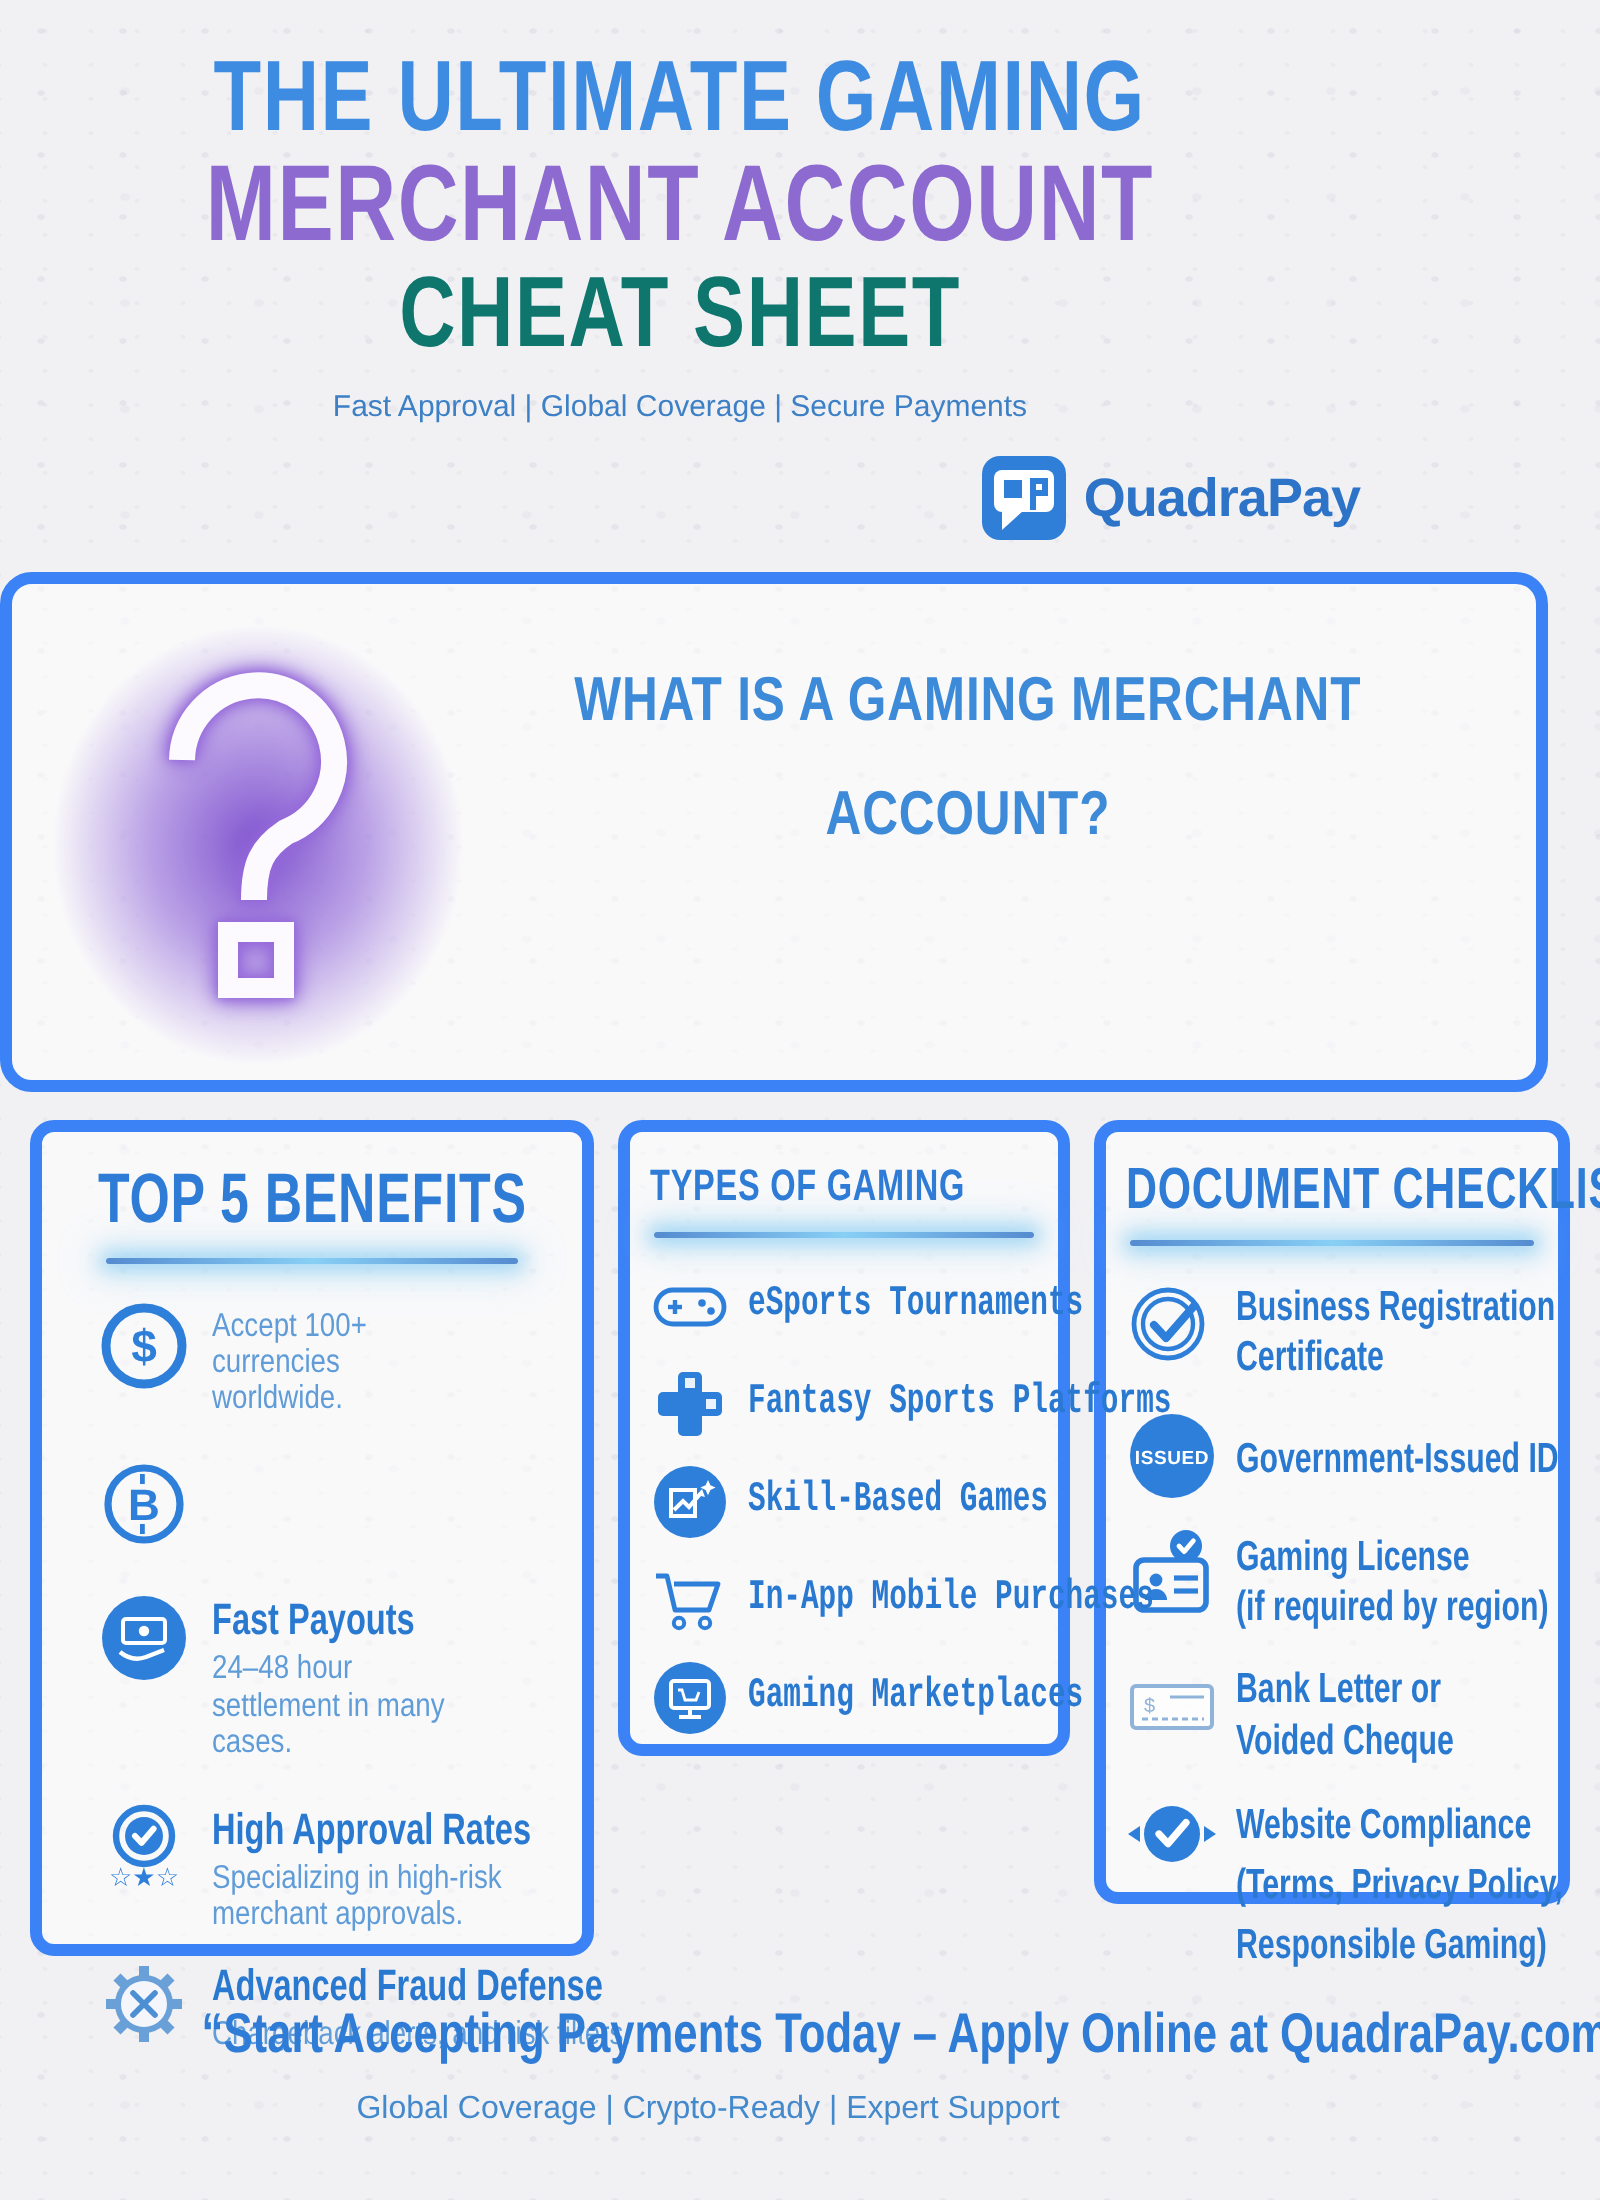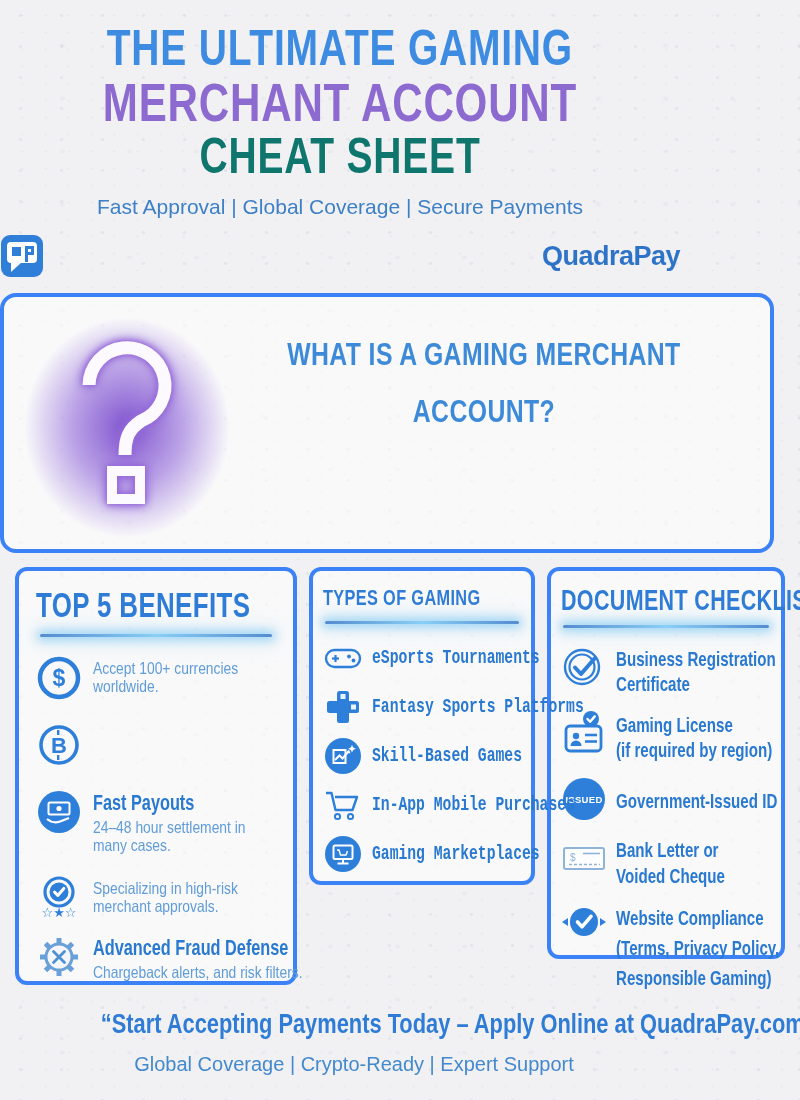--- a/index.html
+++ b/index.html
@@ -22,46 +22,46 @@
   .cx-c { display:inline-block; transform:scaleX(0.78); transform-origin:center; white-space:nowrap; }
   .cx-l { display:inline-block; transform:scaleX(0.74); transform-origin:left center; white-space:nowrap; }
   .cx-blk { transform:scaleX(0.84); transform-origin:left top; }
 
   
   .hero { text-align:center; }
   .hero-line { font-weight:bold; letter-spacing:1px; line-height:1.04; }
   .hero-line.l1 { font-size:50px; color:#3e8ce2; }
   .hero-line.l2 { font-size:54px; color:#8d6ad0; }
   .hero-line.l3 { font-size:50px; color:#0f766e; }
-  .hero-sub { margin-top:13px; font-size:21px; color:#3d80c6; }
-  .brand-row { margin-top:15px; display:flex; justify-content:space-between; align-items:center; gap:8px; }
+  .hero-sub { margin-top:13px; font-size:15px; color:#3d80c6; }
+  .brand-row { margin-top:15px; display:flex; justify-content:flex-end; align-items:center; gap:8px; }
   .brand-name { font-size:27px; font-weight:bold; color:#2d74c8; letter-spacing:-0.5px; }
 
   
   .card {
     background:rgba(255,255,255,0.55);
-    border:4px solid #3b82f6;
+    border:6px solid #3b82f6;
     border-radius:16px;
   }
   .intro { margin:15px auto 0; width:774px; height:260px; position:relative; }
   .qmark-wrap { position:absolute; left:18px; top:18px; width:210px; height:225px; }
   .qmark-glow { position:absolute; inset:0;
     background:radial-gradient(closest-side, rgba(122,76,205,0.95), rgba(135,90,214,0.55) 52%, rgba(140,95,218,0) 98%); }
   .qmark-svg { position:absolute; left:45px; top:18px; }
   .intro-content { margin-left:220px; margin-right:26px; text-align:center; padding-top:30px; }
   .intro-title { font-size:31px; font-weight:bold; color:#3d8ad9; line-height:1.82; letter-spacing:0.5px; }
   .intro-desc { margin-top:10px; font-size:20px; font-weight:500; color:#4f93d3; line-height:1.72; }
   .intro-desc .line, .intro-title .line { display:block; }
   .intro-desc .line span { display:inline-block; transform:scaleX(0.84); transform-origin:center; white-space:nowrap; }
   .intro-title .line span { display:inline-block; transform:scaleX(0.8); transform-origin:center; white-space:nowrap; }
 
   
   .cols { margin:14px 15px 0; display:flex; gap:12px; align-items:flex-start; }
   .col { border-radius:12px; }
-  .col.benefits  { width:282px; height:418px; padding:16px 17px 0; }
+  .col.benefits  { width:282px; height:418px; padding:16px 28px 0; }
   .col.types     { width:226px; height:318px; padding:12px 10px 0; }
   .col.checklist { width:238px; height:392px; padding:14px 10px 0; }
 
   .col-title { font-weight:bold; color:#2e7cd6; letter-spacing:0.5px; }
   .benefits .col-title { font-size:35px; line-height:1.05; }
   .types .col-title { font-size:22px; line-height:1.0; }
   .types .col-title .line { display:block; line-height:30px; }
   .checklist .col-title { font-size:29px; line-height:1.05; }
 
   .glow-line { height:3px; border-radius:2px; margin:10px 4px 18px;
@@ -83,21 +83,21 @@
   .item-label { font-size:22px; font-weight:bold; color:#2979d1; line-height:1.05; padding-top:2px; }
   .item-sub { font-size:16.5px; font-weight:500; color:#5f9cd8; line-height:1.1; margin-top:4px; }
   .types .item-label { font-size:21px; padding-top:0; }
   .types .item-label .cx-l { transform:scaleX(0.7); }
   .checklist .item-label { font-size:21px; line-height:1.22; }
   .checklist .item-label .cx-l { transform:scaleX(0.72); display:block; }
   .checklist .row.r5 .item-label { line-height:1.42; }
 
   
   .footer-quote { margin-top:23px; text-align:center; font-size:28px; font-weight:bold; color:#2e7cd6; }
-  .footer-tag { margin-top:13px; text-align:center; font-size:20px; color:#4389cc;margin-left:28px; }
+  .footer-tag { margin-top:13px; text-align:center; font-size:16px; color:#4389cc;margin-left:28px; }
 
   svg { display:block; }
 </style>
 </head>
 <body>
 
 <div class="page">
 
   <div class="hero">
     <div class="hero-line l1"><span class="cx-c">THE ULTIMATE GAMING</span></div>
@@ -184,20 +184,21 @@
       <div class="row r4">
         <span class="b-icon">
           <svg width="46" height="46" viewBox="0 0 46 46">
             <circle cx="23" cy="17" r="14" fill="none" stroke="#2e7fd9" stroke-width="3.2"></circle>
             <circle cx="23" cy="17" r="9.5" fill="#2e7fd9"></circle>
             <path d="M18.5 17 l3.3 3.4 l6 -7" fill="none" stroke="#ffffff" stroke-width="3" stroke-linecap="round" stroke-linejoin="round"></path>
             <text x="23" y="42" font-size="13" fill="#2e7fd9" text-anchor="middle" font-family="DejaVu Sans, sans-serif">☆★☆</text>
           </svg>
         </span>
         <div>
+          <div class="item-label"><span class="cx-l">High Approval Rates</span></div>
           <div class="item-sub cx-blk" style="max-width:200px">Specializing in high-risk merchant approvals.</div>
         </div>
       </div>
 
       <div class="row r5">
         <span class="b-icon">
           <svg width="46" height="46" viewBox="0 0 46 46">
             <g stroke="#6aa0d8" stroke-width="5">
               <line x1="23" y1="4" x2="23" y2="11"></line>
                 <line x1="23" y1="35" x2="23" y2="42"></line>
@@ -299,50 +300,50 @@
             <circle cx="21" cy="23" r="12.5" fill="none" stroke="#2e7fd9" stroke-width="2.2"></circle>
             <path d="M14 23.5 l6 6.5 l14 -16" fill="none" stroke="#2e7fd9" stroke-width="4" stroke-linecap="round" stroke-linejoin="round"></path>
           </svg>
         </span>
         <div class="item-label">
           <span class="cx-l">Business Registration</span>
           <span class="cx-l">Certificate</span>
         </div>
       </div>
 
+      <div class="row r2">
+        <span class="c-icon">
+          <svg width="46" height="46" viewBox="0 0 46 46">
+            <circle cx="23" cy="23" r="21" fill="#2e7fd9"></circle>
+            <text x="23" y="27" font-size="9.5" font-weight="bold" fill="#ffffff" text-anchor="middle" letter-spacing="0.3" font-family="Liberation Sans, sans-serif">ISSUED</text>
+          </svg>
+        </span>
+        <div class="item-label" style="padding-top:12px">
+          <span class="cx-l">Government-Issued ID</span>
+        </div>
+      </div>
+
       <div class="row r3">
         <span class="c-icon">
           <svg width="46" height="46" viewBox="0 0 46 46">
             <rect x="5" y="16" width="35" height="25" rx="4" fill="none" stroke="#2e7fd9" stroke-width="2.8"></rect>
             <circle cx="15" cy="26" r="3.2" fill="#2e7fd9"></circle>
             <path d="M9.5 36 a5.5 5.5 0 0 1 11 0 z" fill="#2e7fd9"></path>
             <line x1="24" y1="25" x2="36" y2="25" stroke="#2e7fd9" stroke-width="2.6"></line>
             <line x1="24" y1="31.5" x2="36" y2="31.5" stroke="#2e7fd9" stroke-width="2.6"></line>
             <circle cx="30" cy="9" r="8" fill="#2e7fd9"></circle>
             <path d="M26.5 9 l2.6 2.8 l4.6 -5.4" fill="none" stroke="#ffffff" stroke-width="2.4" stroke-linecap="round" stroke-linejoin="round"></path>
           </svg>
         </span>
         <div class="item-label">
           <span class="cx-l">Gaming License</span>
           <span class="cx-l">(if required by region)</span>
         </div>
       </div>
 
-      <div class="row r2">
-        <span class="c-icon">
-          <svg width="46" height="46" viewBox="0 0 46 46">
-            <circle cx="23" cy="23" r="21" fill="#2e7fd9"></circle>
-            <text x="23" y="27" font-size="9.5" font-weight="bold" fill="#ffffff" text-anchor="middle" letter-spacing="0.3" font-family="Liberation Sans, sans-serif">ISSUED</text>
-          </svg>
-        </span>
-        <div class="item-label" style="padding-top:12px">
-          <span class="cx-l">Government-Issued ID</span>
-        </div>
-      </div>
-
       <div class="row r4">
         <span class="c-icon">
           <svg width="46" height="46" viewBox="0 0 46 46">
             <rect x="3" y="13" width="40" height="21" rx="2" fill="rgba(255,255,255,0.7)" stroke="#8fb3d9" stroke-width="2"></rect>
             <text x="9" y="26" font-size="10" fill="#8fb3d9" font-family="Liberation Sans, sans-serif">$</text>
             <line x1="22" y1="18.5" x2="39" y2="18.5" stroke="#8fb3d9" stroke-width="1.6"></line>
             <line x1="8" y1="29.5" x2="39" y2="29.5" stroke="#8fb3d9" stroke-width="1.6" stroke-dasharray="3 2"></line>
           </svg>
         </span>
         <div class="item-label">

